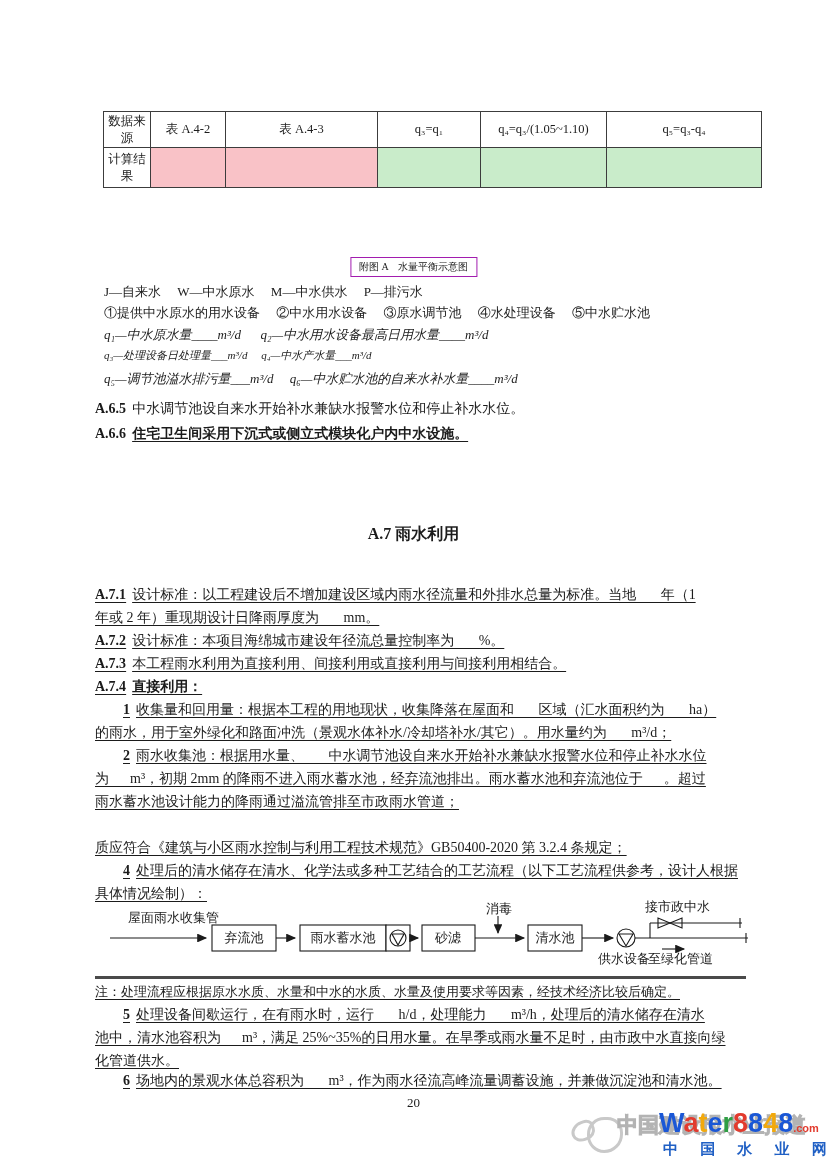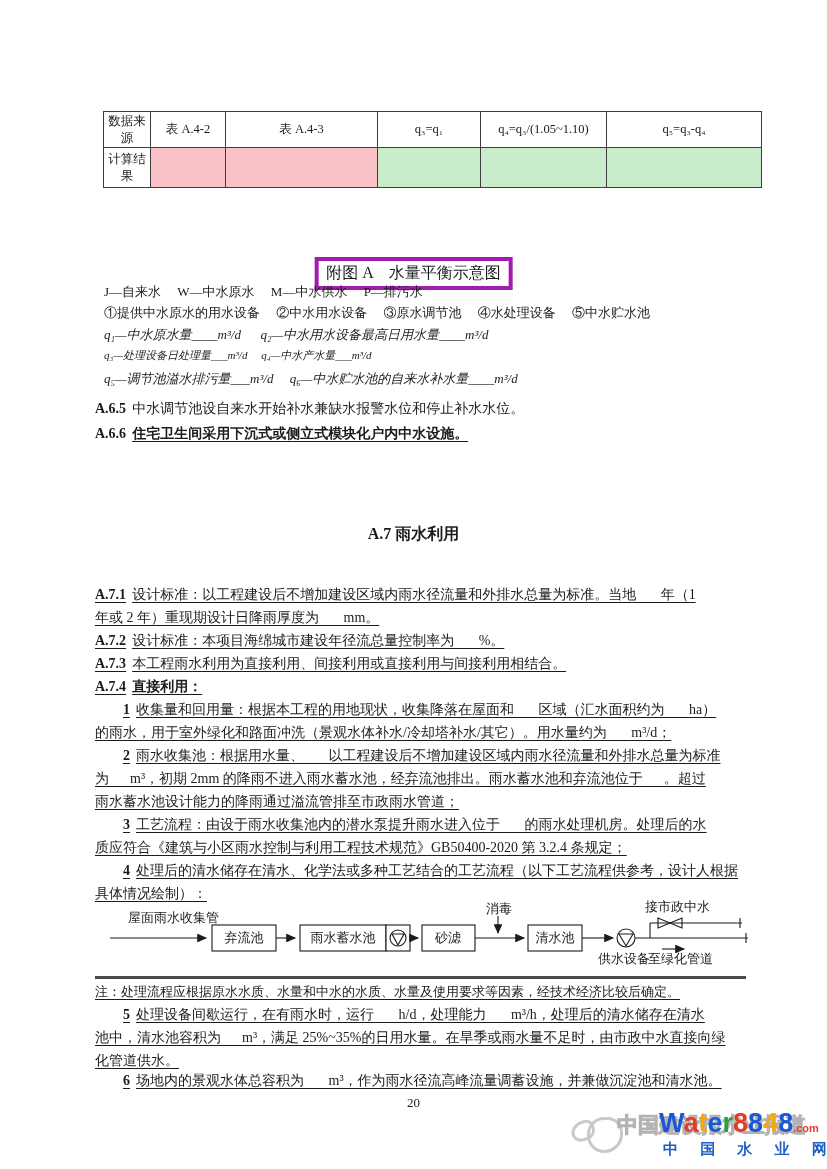--- a/index.html
+++ b/index.html
@@ -12,22 +12,22 @@
   
   table.bal{position:absolute;left:103px;top:111px;border-collapse:collapse;table-layout:fixed;}
   table.bal td{border:1px solid #3c3c3c;text-align:center;vertical-align:middle;
                font-size:12.5px;padding:0 2px;overflow:hidden;}
   td.lbl{width:42px;line-height:1.3;}
   tr.r1 td{height:35px;}
   tr.r2 td{height:39px;}
   td.pink{background:#f9c2c7;}
   td.green{background:#c9ecca;}
   
-  .figbox{position:absolute;left:50%;transform:translateX(-50%);top:257px;border:4px solid #a21caf;
-          padding:2px 8px;font-size:16px;white-space:pre;}
+  .figbox{position:absolute;left:50%;transform:translateX(-50%);top:257px;border:1px solid #a21caf;
+          padding:2px 8px;font-size:10px;white-space:pre;}
   .h7{position:absolute;left:0;width:100%;text-align:center;top:524px;font-size:16px;font-weight:bold;}
   .thickrule{position:absolute;left:95px;top:976px;width:651px;height:3px;background:#4a4a4a;}
   .noteline{font-size:13px;}
   .pagenum{position:absolute;left:0;width:100%;text-align:center;top:1095px;font-size:13px;}
   
   .diagram{position:absolute;left:92px;top:896px;width:662px;height:82px;}
   .diagram text{font-size:13px;fill:#1b1b1b;font-family:"Liberation Serif","DejaVu Serif",serif;}
   .diagram .ln{stroke:#1b1b1b;stroke-width:1.1;fill:none;}
   .diagram .bx{fill:#ffffff;stroke:#1b1b1b;stroke-width:1.1;}
   
@@ -87,24 +87,23 @@
   <div class="h7">A.7 雨水利用</div>
 
   <div class="abs u" style="left:95px;top:586px;"><span class="num">A.7.1</span><span>设计标准：以工程建设后不增加建设区域内雨水径流量和外排水总量为标准。当地       年（1</span></div>
   <div class="abs u" style="left:95px;top:609px;">年或 2 年）重现期设计日降雨厚度为       mm。</div>
   <div class="abs u" style="left:95px;top:632px;"><span class="num">A.7.2</span><span>设计标准：本项目海绵城市建设年径流总量控制率为       %。</span></div>
   <div class="abs u" style="left:95px;top:655px;"><span class="num">A.7.3</span><span>本工程雨水利用为直接利用、间接利用或直接利用与间接利用相结合。</span></div>
   <div class="abs u" style="left:95px;top:678px;"><span class="num">A.7.4</span><span class="b">直接利用：</span></div>
 
   <div class="abs u" style="left:123px;top:701px;"><span class="num">1</span><span>收集量和回用量：根据本工程的用地现状，收集降落在屋面和       区域（汇水面积约为       ha）</span></div>
   <div class="abs u" style="left:95px;top:724px;">的雨水，用于室外绿化和路面冲洗（景观水体补水/冷却塔补水/其它）。用水量约为       m³/d；</div>
-  <div class="abs u" style="left:123px;top:747px;"><span class="num">2</span><span>雨水收集池：根据用水量、       以工程建设后不增加建设区域内雨水径流量和外排水总量为标准</span></div>
+  <div class="abs u" style="left:123px;top:747px;"><span class="num">2</span><span>雨水收集池：根据用水量、       中水调节池设自来水开始补水兼缺水报警水位和停止补水水位</span></div>
   <div class="abs u" style="left:95px;top:770px;">为      m³，初期 2mm 的降雨不进入雨水蓄水池，经弃流池排出。雨水蓄水池和弃流池位于      。超过</div>
   <div class="abs u" style="left:95px;top:793px;">雨水蓄水池设计能力的降雨通过溢流管排至市政雨水管道；</div>
-  <div class="abs u" style="left:123px;top:816px;"><span class="num">3</span><span>工艺流程：由设于雨水收集池内的潜水泵提升雨水进入位于       的雨水处理机房。处理后的水</span></div>
   <div class="abs u" style="left:95px;top:839px;">质应符合《建筑与小区雨水控制与利用工程技术规范》GB50400-2020 第 3.2.4 条规定；</div>
   <div class="abs u" style="left:123px;top:862px;"><span class="num">4</span><span>处理后的清水储存在清水、化学法或多种工艺结合的工艺流程（以下工艺流程供参考，设计人根据</span></div>
   <div class="abs u" style="left:95px;top:885px;">具体情况绘制）：</div>
 
   <svg class="diagram" viewBox="0 0 662 82">
     <defs>
       <marker id="arr" markerWidth="10" markerHeight="8" refX="8" refY="4" orient="auto">
         <path d="M0,0 L9,4 L0,8 z" fill="#1b1b1b"></path>
       </marker>
     </defs>

